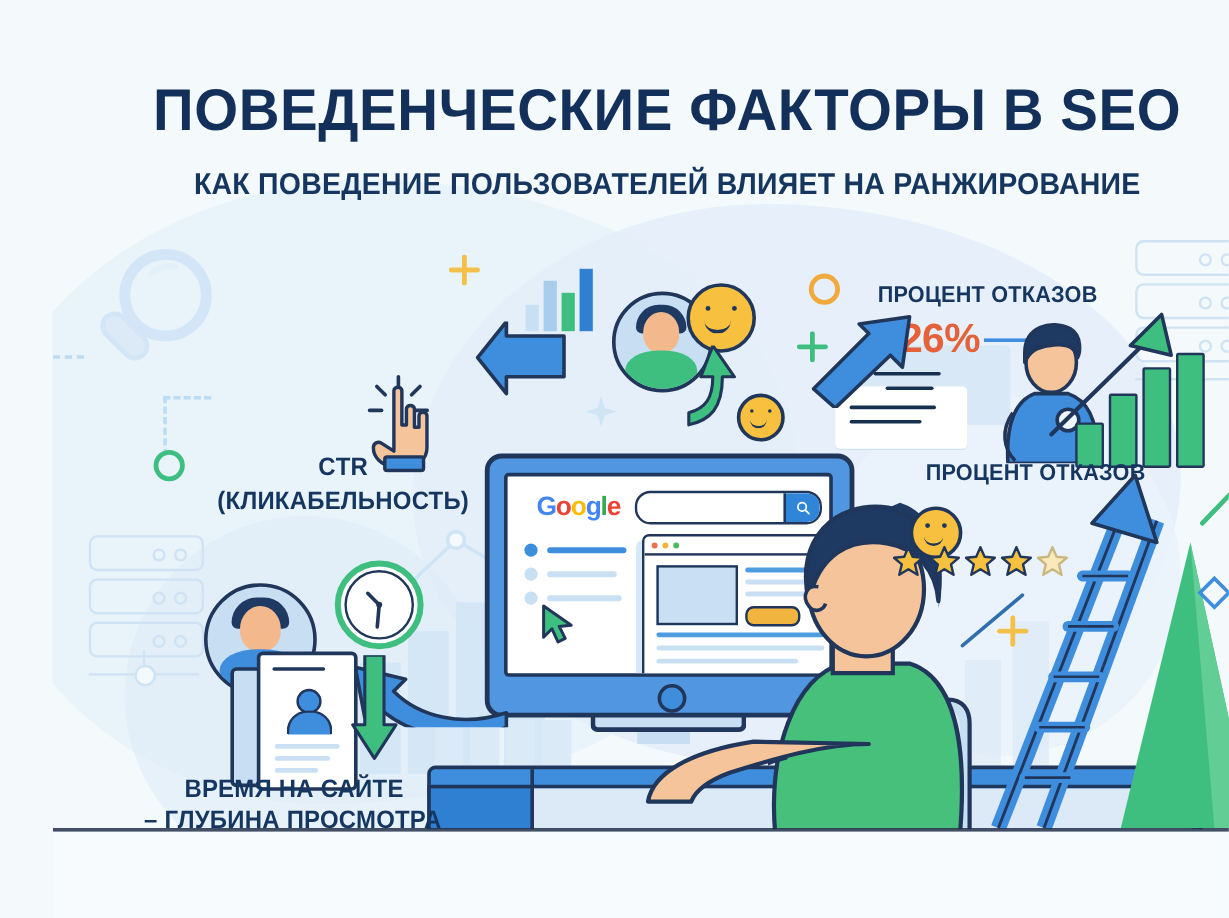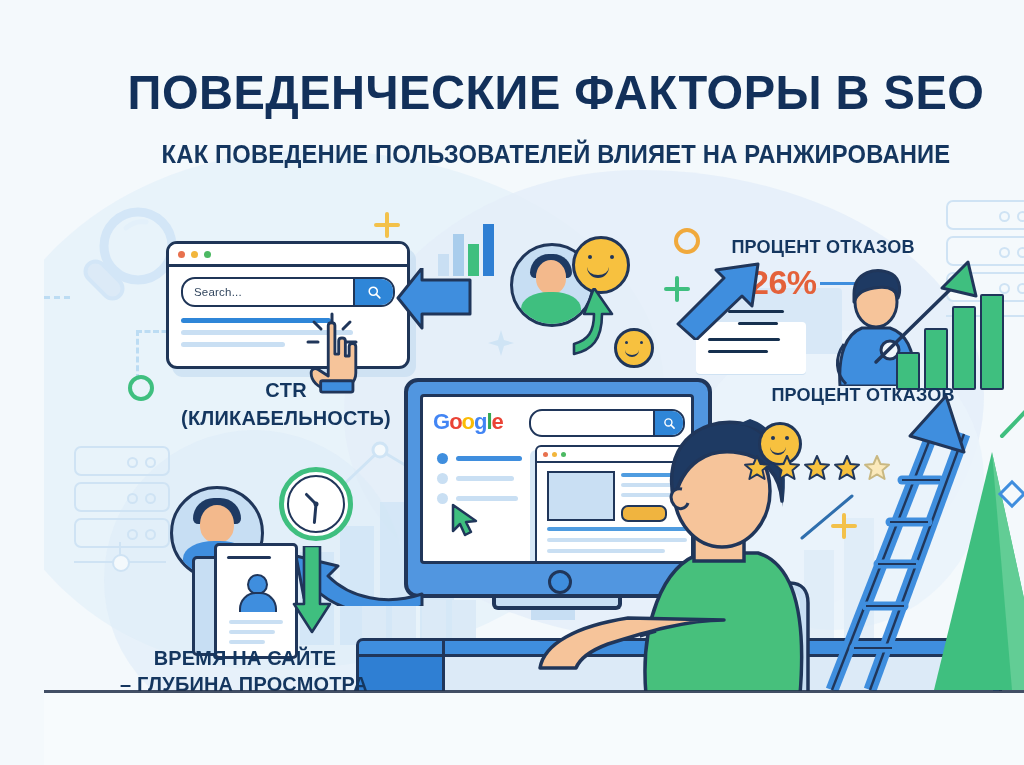--- a/index.html
+++ b/index.html
@@ -91,21 +91,21 @@
 
   
   .monitor{
     position:absolute;left:360px;top:378px;width:300px;height:212px;
     background:#5196e0;border:4px solid #20365a;border-radius:14px;
   }
   .screen{
     position:absolute;left:12px;top:12px;width:268px;height:164px;background:#fff;
     border:3px solid #20365a;border-radius:4px;overflow:hidden;
   }
-  .goog{position:absolute;left:10px;top:12px;font-size:22px;font-weight:700;letter-spacing:-1px;}
+  .goog{position:absolute;left:24px;top:12px;font-size:22px;font-weight:700;letter-spacing:-1px;}
   .goog span:nth-child(1){color:#4285f4;} .goog span:nth-child(2){color:#ea4335;}
   .goog span:nth-child(3){color:#fbbc05;} .goog span:nth-child(4){color:#4285f4;}
   .goog span:nth-child(5){color:#34a853;} .goog span:nth-child(6){color:#ea4335;}
   .g-search{
     position:absolute;left:106px;top:12px;width:152px;height:24px;border:2.5px solid #20365a;
     border-radius:13px;background:#fff;overflow:hidden;
   }
   .g-search .btn{position:absolute;right:0;top:0;width:28px;height:100%;background:#2f86d8;border-left:2.5px solid #20365a;display:flex;align-items:center;justify-content:center;}
   .g-results{position:absolute;left:14px;top:56px;}
   .g-results .row{display:flex;align-items:center;gap:8px;margin-bottom:9px;}
@@ -235,43 +235,20 @@
 
   <div class="server" style="left:902px;top:200px;">
     <div class="slot"></div>
       <div class="slot"></div>
       <div class="slot"></div>
     <div class="stem"></div>
       <div class="bus"></div>
       <div class="node"></div>
   </div>
 
-  <div class="browser">
-    <div class="bar">
-      <span class="dot d-red"></span>
-      <span class="dot d-yel"></span>
-      <span class="dot d-grn"></span>
-    </div>
-    <div class="body">
-      <div class="searchbar">
-        <div class="ph">Search...</div>
-        <div class="btn">
-          <svg width="15" height="15" viewBox="0 0 24 24">
-            <circle cx="10" cy="10" r="6.5" fill="none" stroke="#fff" stroke-width="2.4"></circle>
-            <line x1="15" y1="15" x2="20.5" y2="20.5" stroke="#fff" stroke-width="2.6" stroke-linecap="round"></line>
-          </svg>
-        </div>
-      </div>
-      <div class="reslines">
-        <div class="ln ln-a"></div>
-        <div class="ln ln-b"></div>
-        <div class="ln ln-c"></div>
-      </div>
-    </div>
-  </div>
 
   <svg class="abs" style="left:262px;top:312px;" width="52" height="40">
     <g stroke="#20365a" stroke-width="3" stroke-linecap="round">
       <line x1="26" y1="2" x2="26" y2="12"></line>
       <line x1="8" y1="10" x2="15" y2="17"></line>
       <line x1="44" y1="10" x2="37" y2="17"></line>
       <line x1="2" y1="30" x2="12" y2="30"></line>
       <line x1="50" y1="30" x2="40" y2="30"></line>
     </g>
   </svg>

